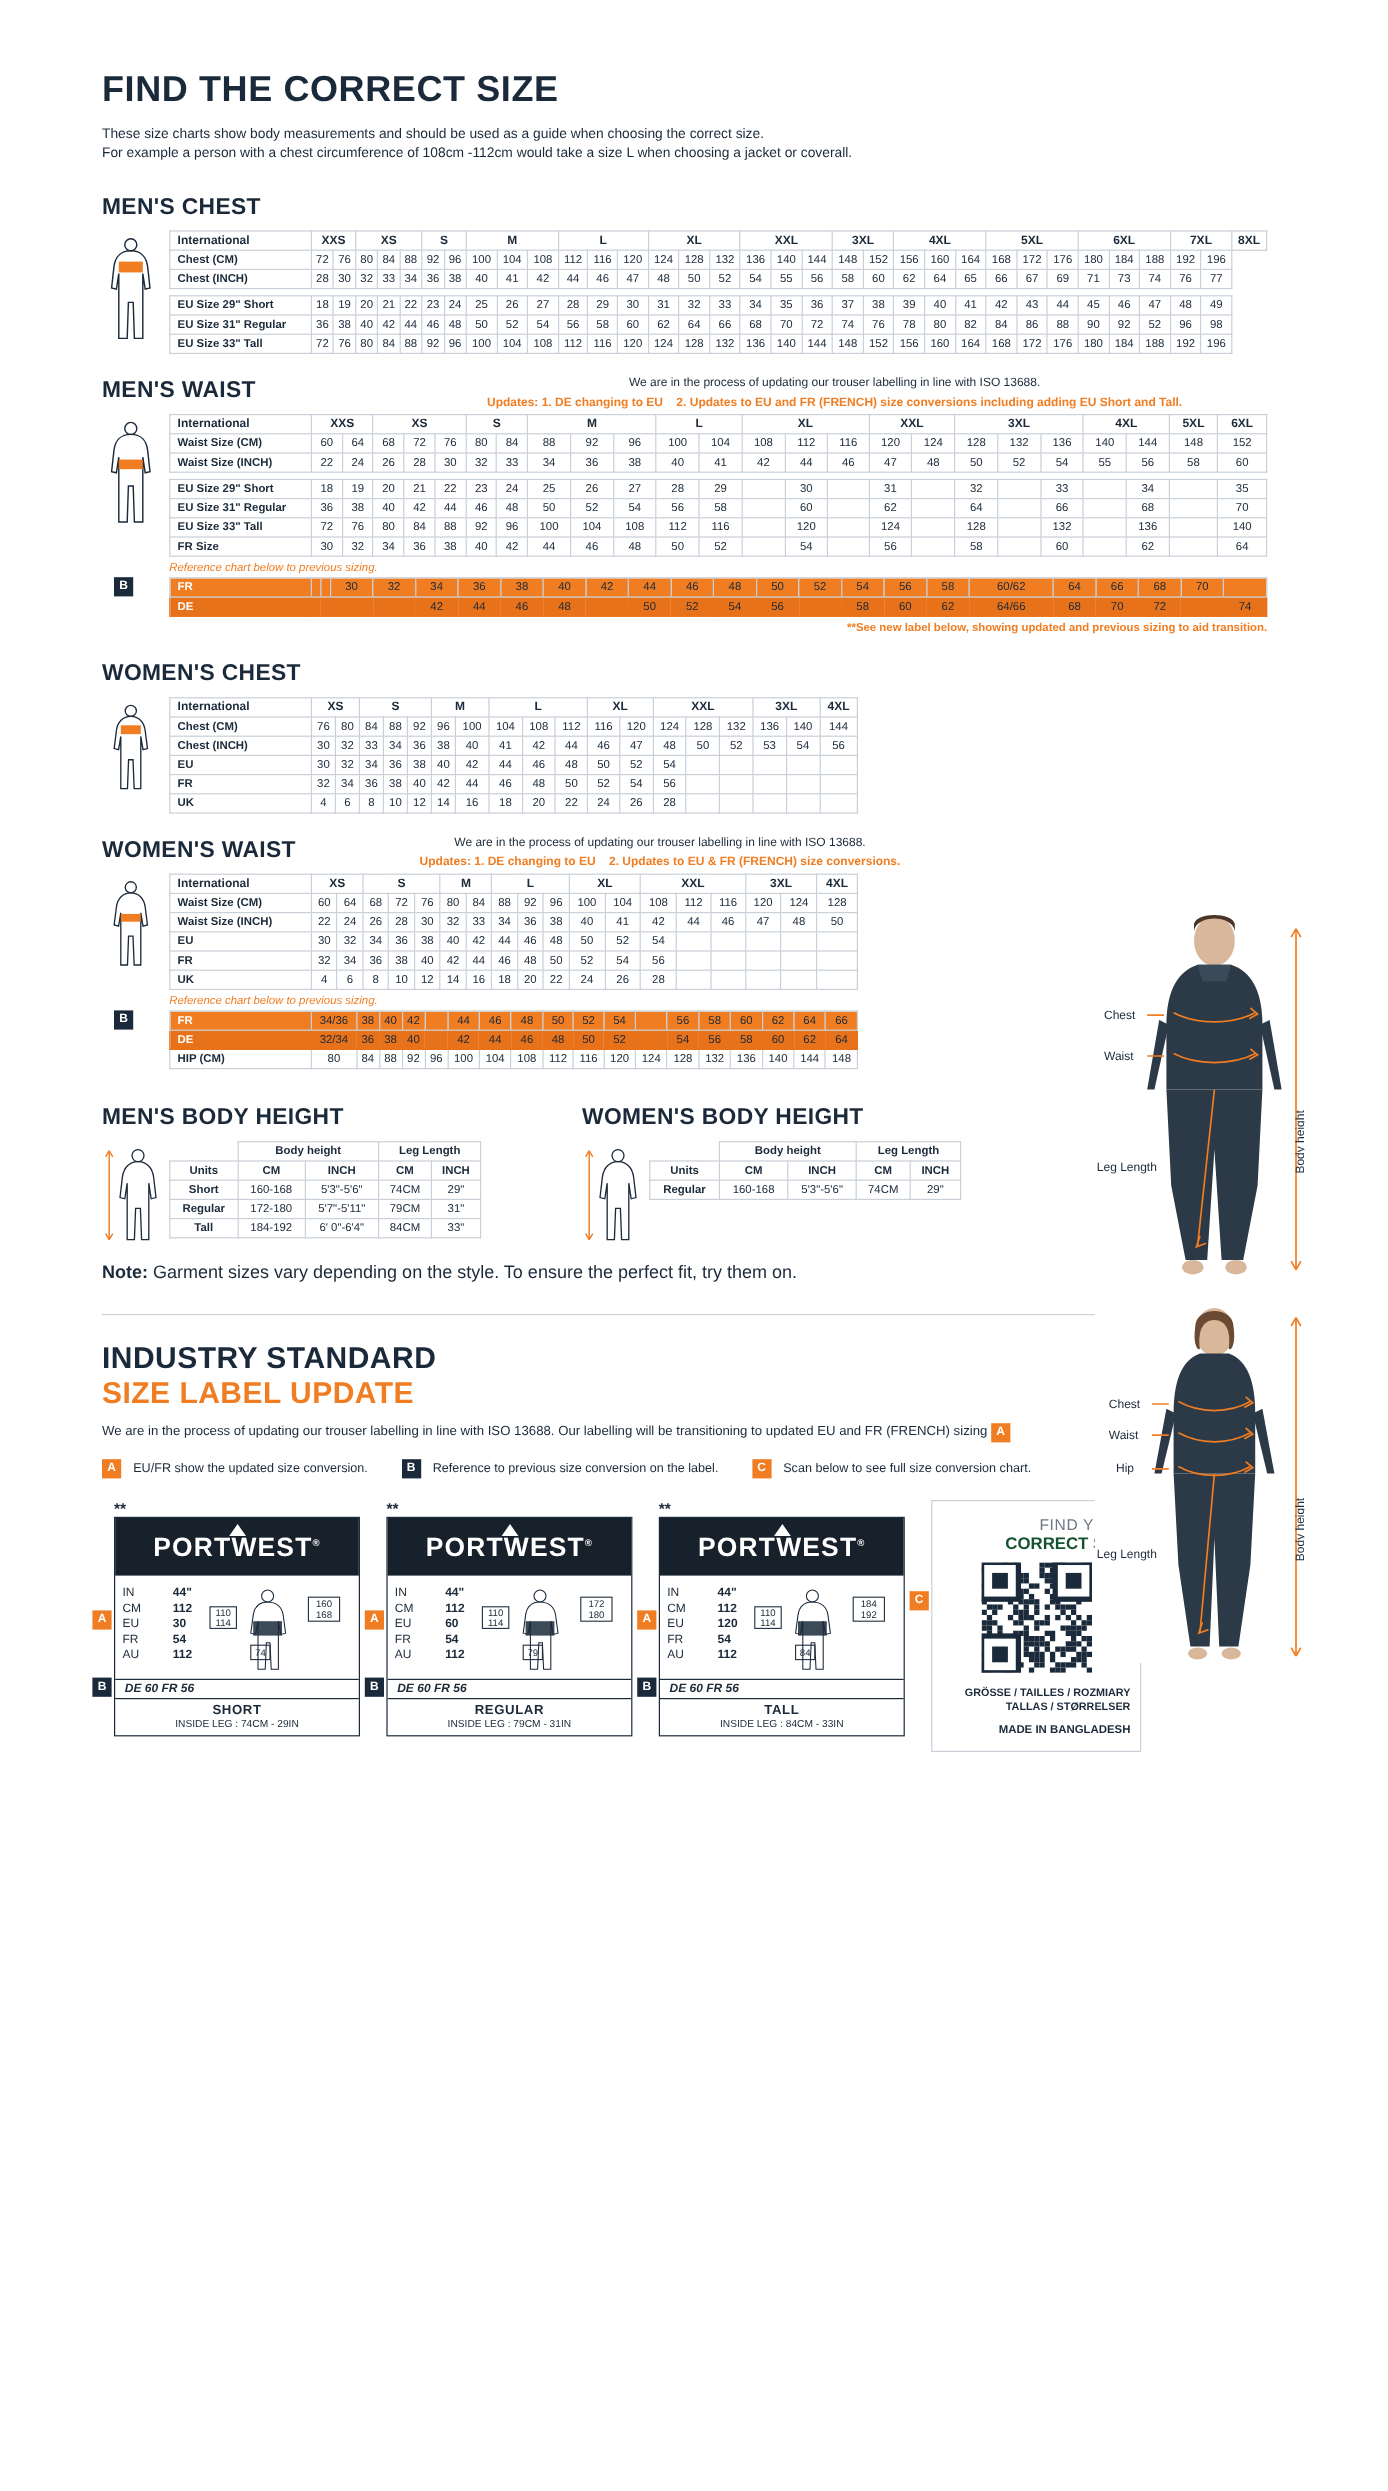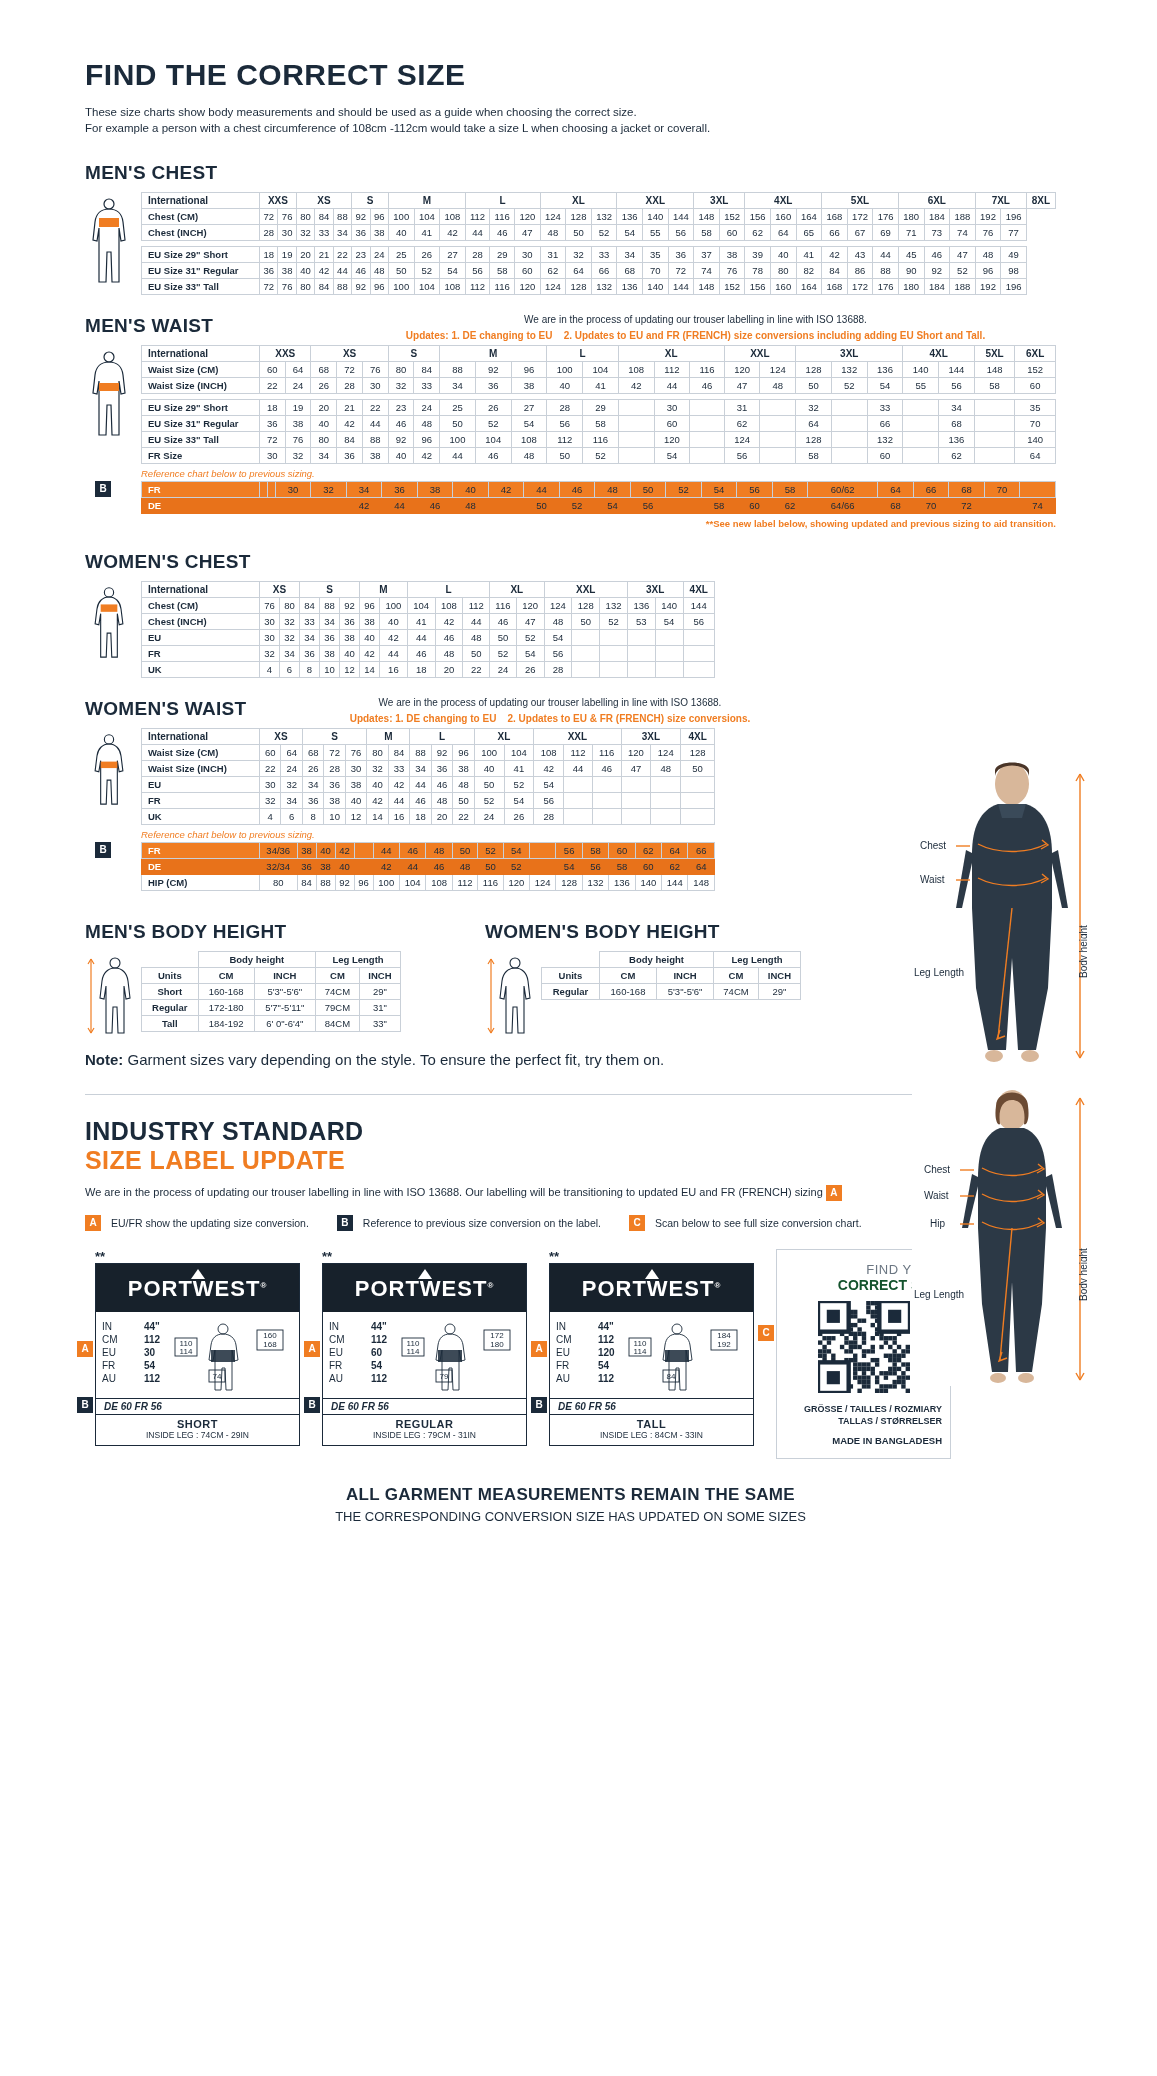--- a/index.html
+++ b/index.html
@@ -1141,21 +1141,21 @@
 
     <h2 class="ind">INDUSTRY STANDARD</h2>
     <h2 class="ind2">SIZE LABEL UPDATE</h2>
     <div class="ind-note">
       <span>We are in the process of updating our trouser labelling in line with ISO 13688. Our labelling will be transitioning to updated EU and FR (FRENCH) sizing</span>
       <span class="badge-b badge-a">A</span>
     </div>
     <div class="legend-row">
       <div class="legend-item">
         <span class="badge-b badge-a">A</span>
-        <span>EU/FR show the updating size conversion.</span>
+        <span>EU/FR show the updated size conversion.</span>
       </div>
       <div class="legend-item">
         <span class="badge-b">B</span>
         <span>Reference to previous size conversion on the label.</span>
       </div>
       <div class="legend-item">
         <span class="badge-b badge-c">C</span>
         <span>Scan below to see full size conversion chart.</span>
       </div>
     </div>
@@ -1566,24 +1566,20 @@
                 <rect x="8" y="64" width="12" height="12" fill="#1b2a3a"></rect>
               </svg></div>
             <div class="qr-foot">GRÖSSE / TAILLES / ROZMIARY</div>
             <div class="qr-foot">TALLAS / STØRRELSER</div>
             <div class="qr-foot2">MADE IN BANGLADESH</div>
           </div>
           <span class="badge-b badge-c" style="position:absolute;left:-18px;top:76px;">C</span>
         </div>
       </div>
 
-    <div class="bottom-lines">
-      <div class="bl1">ALL GARMENT MEASUREMENTS REMAIN THE SAME</div>
-      <div class="bl2">THE CORRESPONDING CONVERSION SIZE HAS UPDATED ON SOME SIZES</div>
-    </div>
 
   </div>
 
   <div class="models">
     <div class="model-card">
       <svg class="model-svg" width="175" height="310" viewBox="0 0 175 310">
         <rect x="0" y="0" width="175" height="310" fill="#ffffff"></rect>
         <g>
           <ellipse cx="100" cy="26" rx="17" ry="21" fill="#d8b79a"></ellipse>
           <path d="M83 18 C85 4 115 4 117 18 L117 12 C115 2 85 2 83 12 Z" fill="#4a3528"></path>

